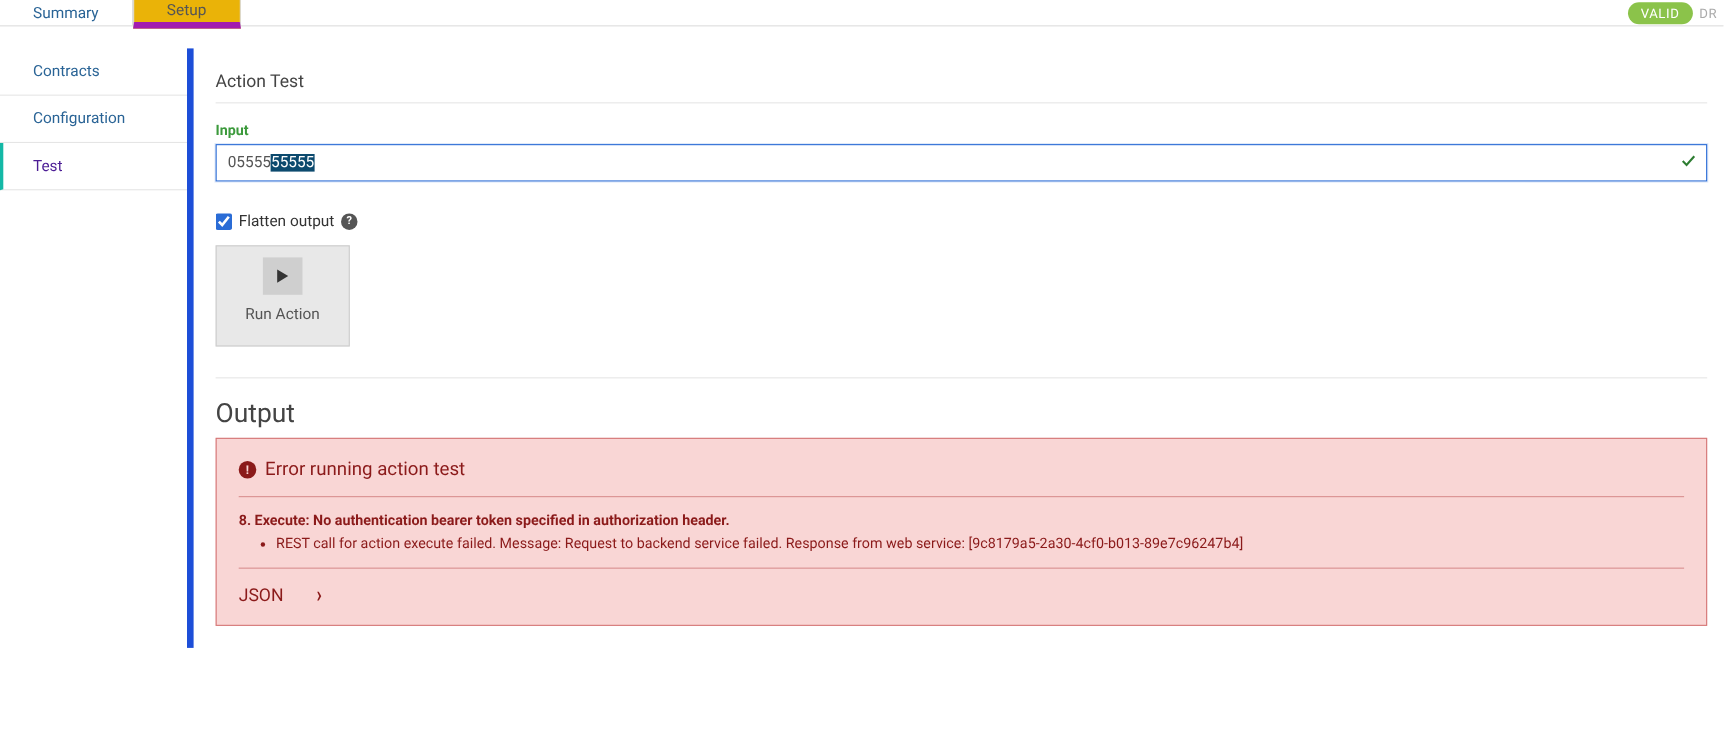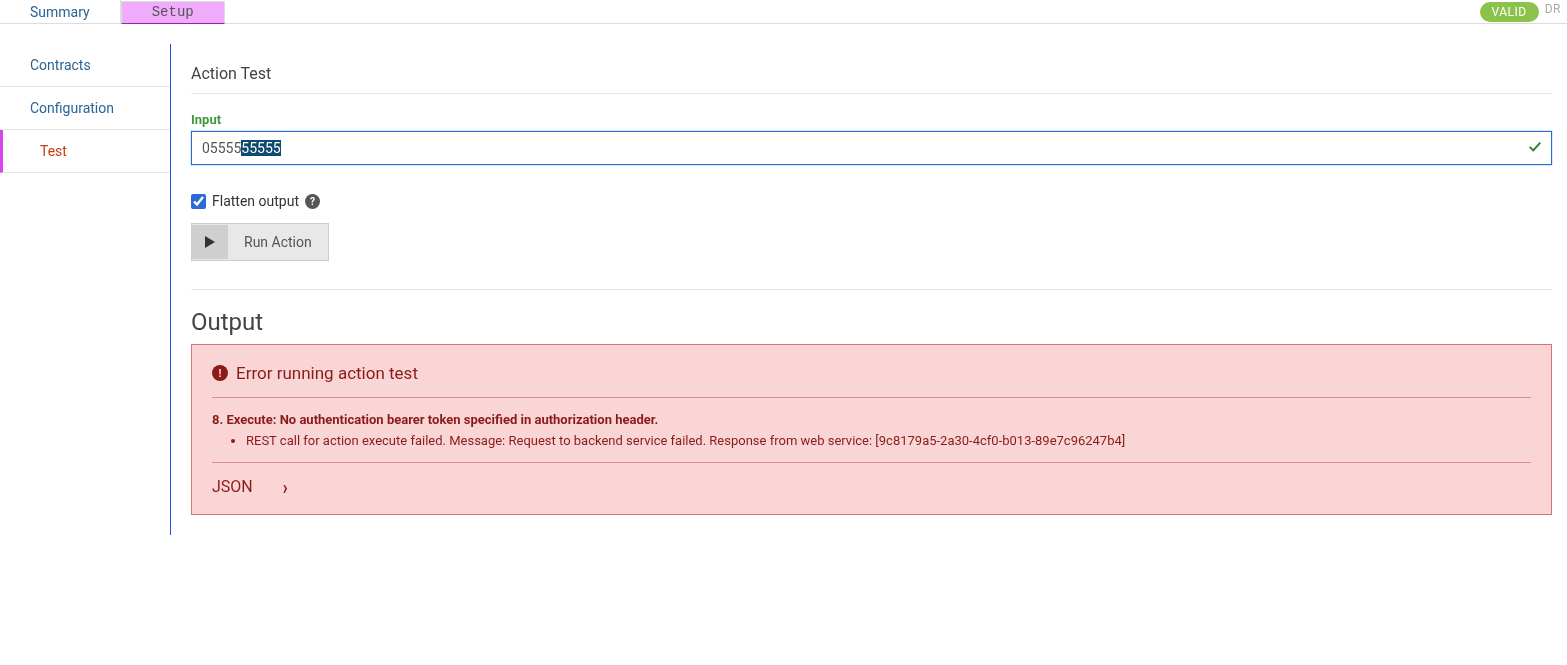--- a/index.html
+++ b/index.html
@@ -20,35 +20,35 @@
   padding: 10px 30px;
   cursor: pointer;
   color: #2a6496;
   border-right: 1px solid #ddd;
   height: 100%;
   display: flex;
   align-items: center;
 }
 .top-tab.active {
   color: #555;
-  background: #f0abfc;
-  border-bottom: 1px solid #a21caf;
+  background: #eab308;
+  border-bottom: 6px solid #a21caf;
   margin-bottom: -1px;
   border-top: 1px solid #ddd;
   border-left: 1px solid #ddd;
-  font-family: Liberation Mono, monospace;
 }
 .top-tab:first-child {
   border-left: none;
 }
 .top-right {
   margin-left: auto;
   padding-right: 6px;
   display: flex;
   gap: 6px;
+  align-items: center;
 }
 .badge-valid {
   background: #8bc34a;
   color: #fff;
   border-radius: 12px;
   padding: 3px 12px;
   font-size: 12px;
   letter-spacing: 0.5px;
 }
 .badge-dr {
@@ -64,28 +64,28 @@
   padding-top: 20px;
   flex-shrink: 0;
 }
 .side-item {
   padding: 13px 20px 13px 30px;
   color: #2a6496;
   cursor: pointer;
   border-bottom: 1px solid #e5e5e5;
 }
 .side-item.active {
-  color: #c2410c;
-  border-left: 3px solid #d946ef;
-  padding-left: 37px;
+  color: #4c1d95;
+  border-left: 3px solid #14b8a6;
+  padding-left: 27px;
 }
 .main {
   flex: 1;
   padding: 20px 15px 20px 20px;
-  border-left: 1px solid #1d4ed8;
+  border-left: 6px solid #1d4ed8;
   margin-top: 20px;
 }
 .section-title {
   font-size: 16px;
   color: #444;
   padding-bottom: 10px;
   margin-bottom: 18px;
   border-bottom: 1px solid #e5e5e5;
 }
 .h2 {
@@ -149,21 +149,22 @@
   justify-content: center;
   font-size: 10px;
   font-weight: bold;
 }
 .run-btn {
   display: inline-flex;
   align-items: center;
   border: 1px solid #ccc;
   background: #e8e8e8;
   cursor: pointer;
-  padding: 0;
+  padding: 10px;
+  flex-direction: column;
 }
 .run-btn .play {
   background: #cfcfcf;
   padding: 10px 12px;
   display: flex;
   align-items: center;
 }
 .run-btn .play svg { display: block; }
 .run-btn .lbl {
   padding: 10px 16px;

